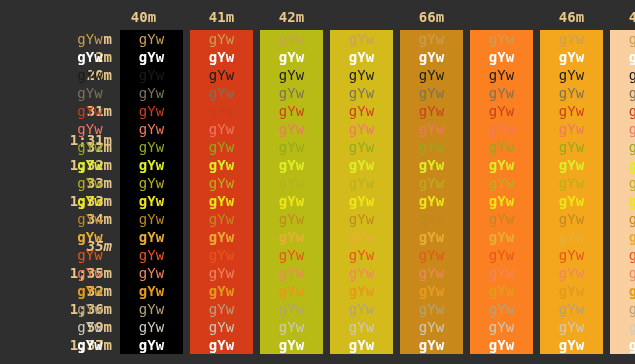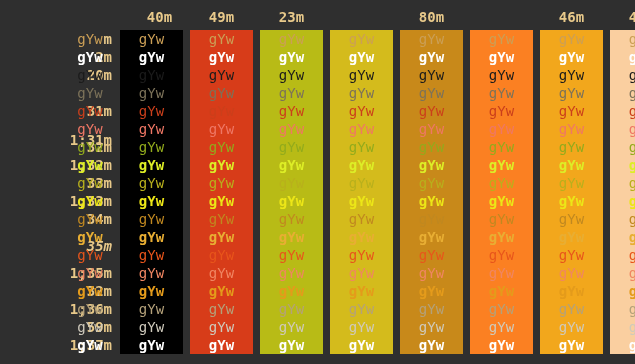--- a/index.html
+++ b/index.html
@@ -56,24 +56,24 @@
     text-align: center;
     font-size: 14px;
     white-space: pre;
   }
   .cell.default-bg { background: transparent; }
 </style>
 </head>
 <body>
 
 <div id="grid">
-    <div class="colhead" style="left: 128px; width: 63px;">40m</div>
-    <div class="colhead" style="left: 190px; width: 63px;">49m</div>
-    <div class="colhead" style="left: 260px; width: 63px;">23m</div>
-    <div class="colhead" style="left: 400px; width: 63px;">80m</div>
+    <div class="colhead" style="left: 112px; width: 63px;">40m</div>
+    <div class="colhead" style="left: 190px; width: 63px;">41m</div>
+    <div class="colhead" style="left: 260px; width: 63px;">42m</div>
+    <div class="colhead" style="left: 400px; width: 63px;">66m</div>
     <div class="colhead" style="left: 540px; width: 63px;">46m</div>
     <div class="colhead" style="left: 610px; width: 63px;">47m</div>
     <div class="rowlabel" style="top: 30px;">m</div>
     <div class="cell default-bg" style="left: 62px; width: 56px; top: 30px; color: rgb(203, 159, 86);">gYw</div>
     <div class="cell" style="left: 120px; width: 63px; top: 30px; background: rgb(0, 0, 0); color: rgb(203, 159, 86);">gYw</div>
     <div class="cell" style="left: 190px; width: 63px; top: 30px; background: rgb(215, 60, 25); color: rgb(203, 159, 86);">gYw</div>
     <div class="cell" style="left: 260px; width: 63px; top: 30px; background: rgb(184, 187, 22); color: rgb(203, 159, 86);">gYw</div>
     <div class="cell" style="left: 330px; width: 63px; top: 30px; background: rgb(212, 187, 28); color: rgb(203, 159, 86);">gYw</div>
     <div class="cell" style="left: 400px; width: 63px; top: 30px; background: rgb(200, 137, 26); color: rgb(203, 159, 86);">gYw</div>
     <div class="cell" style="left: 470px; width: 63px; top: 30px; background: rgb(251, 128, 34); color: rgb(203, 159, 86);">gYw</div>

